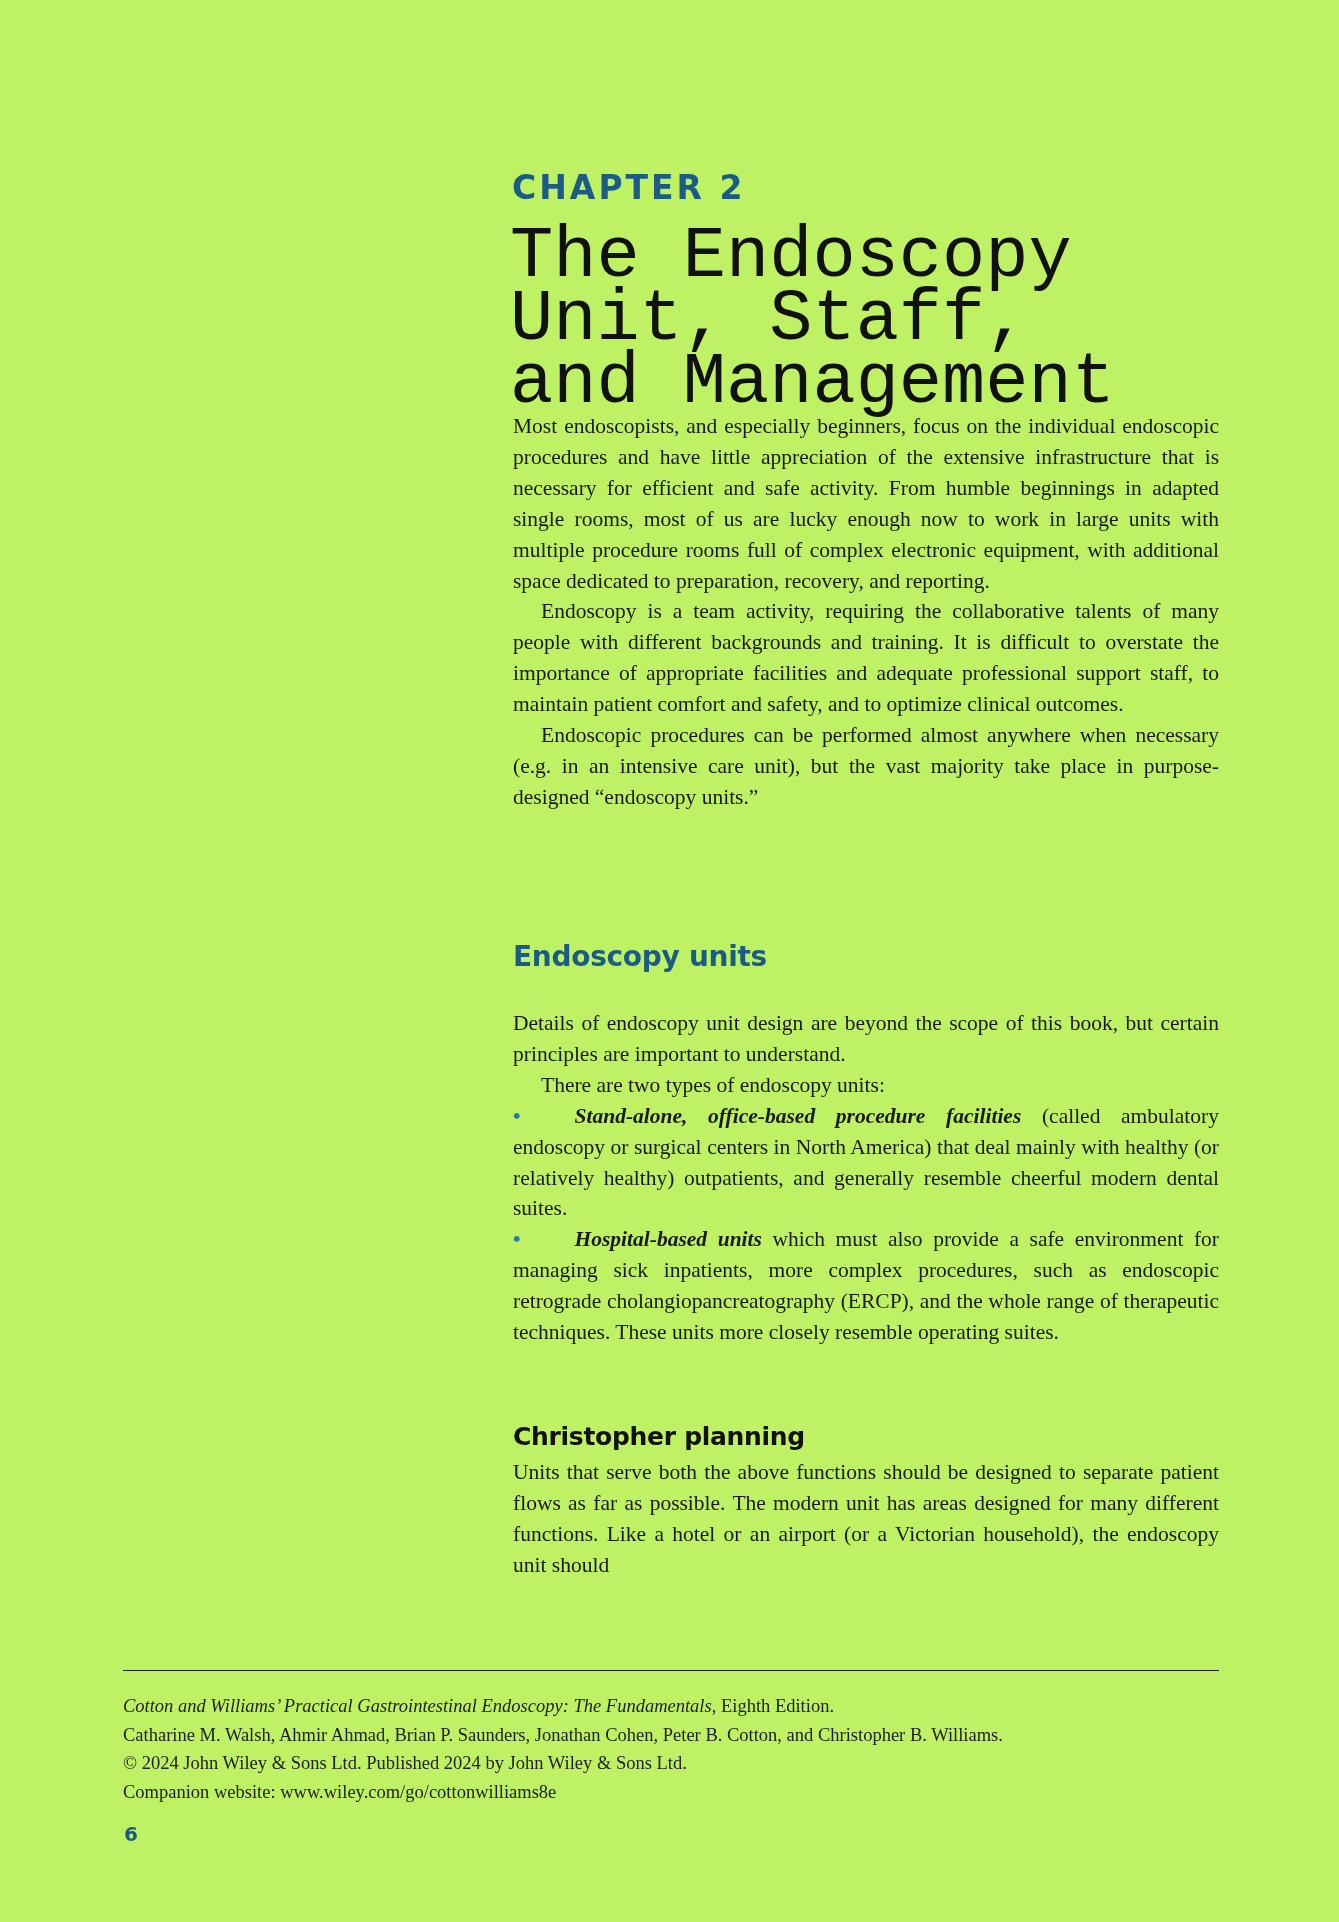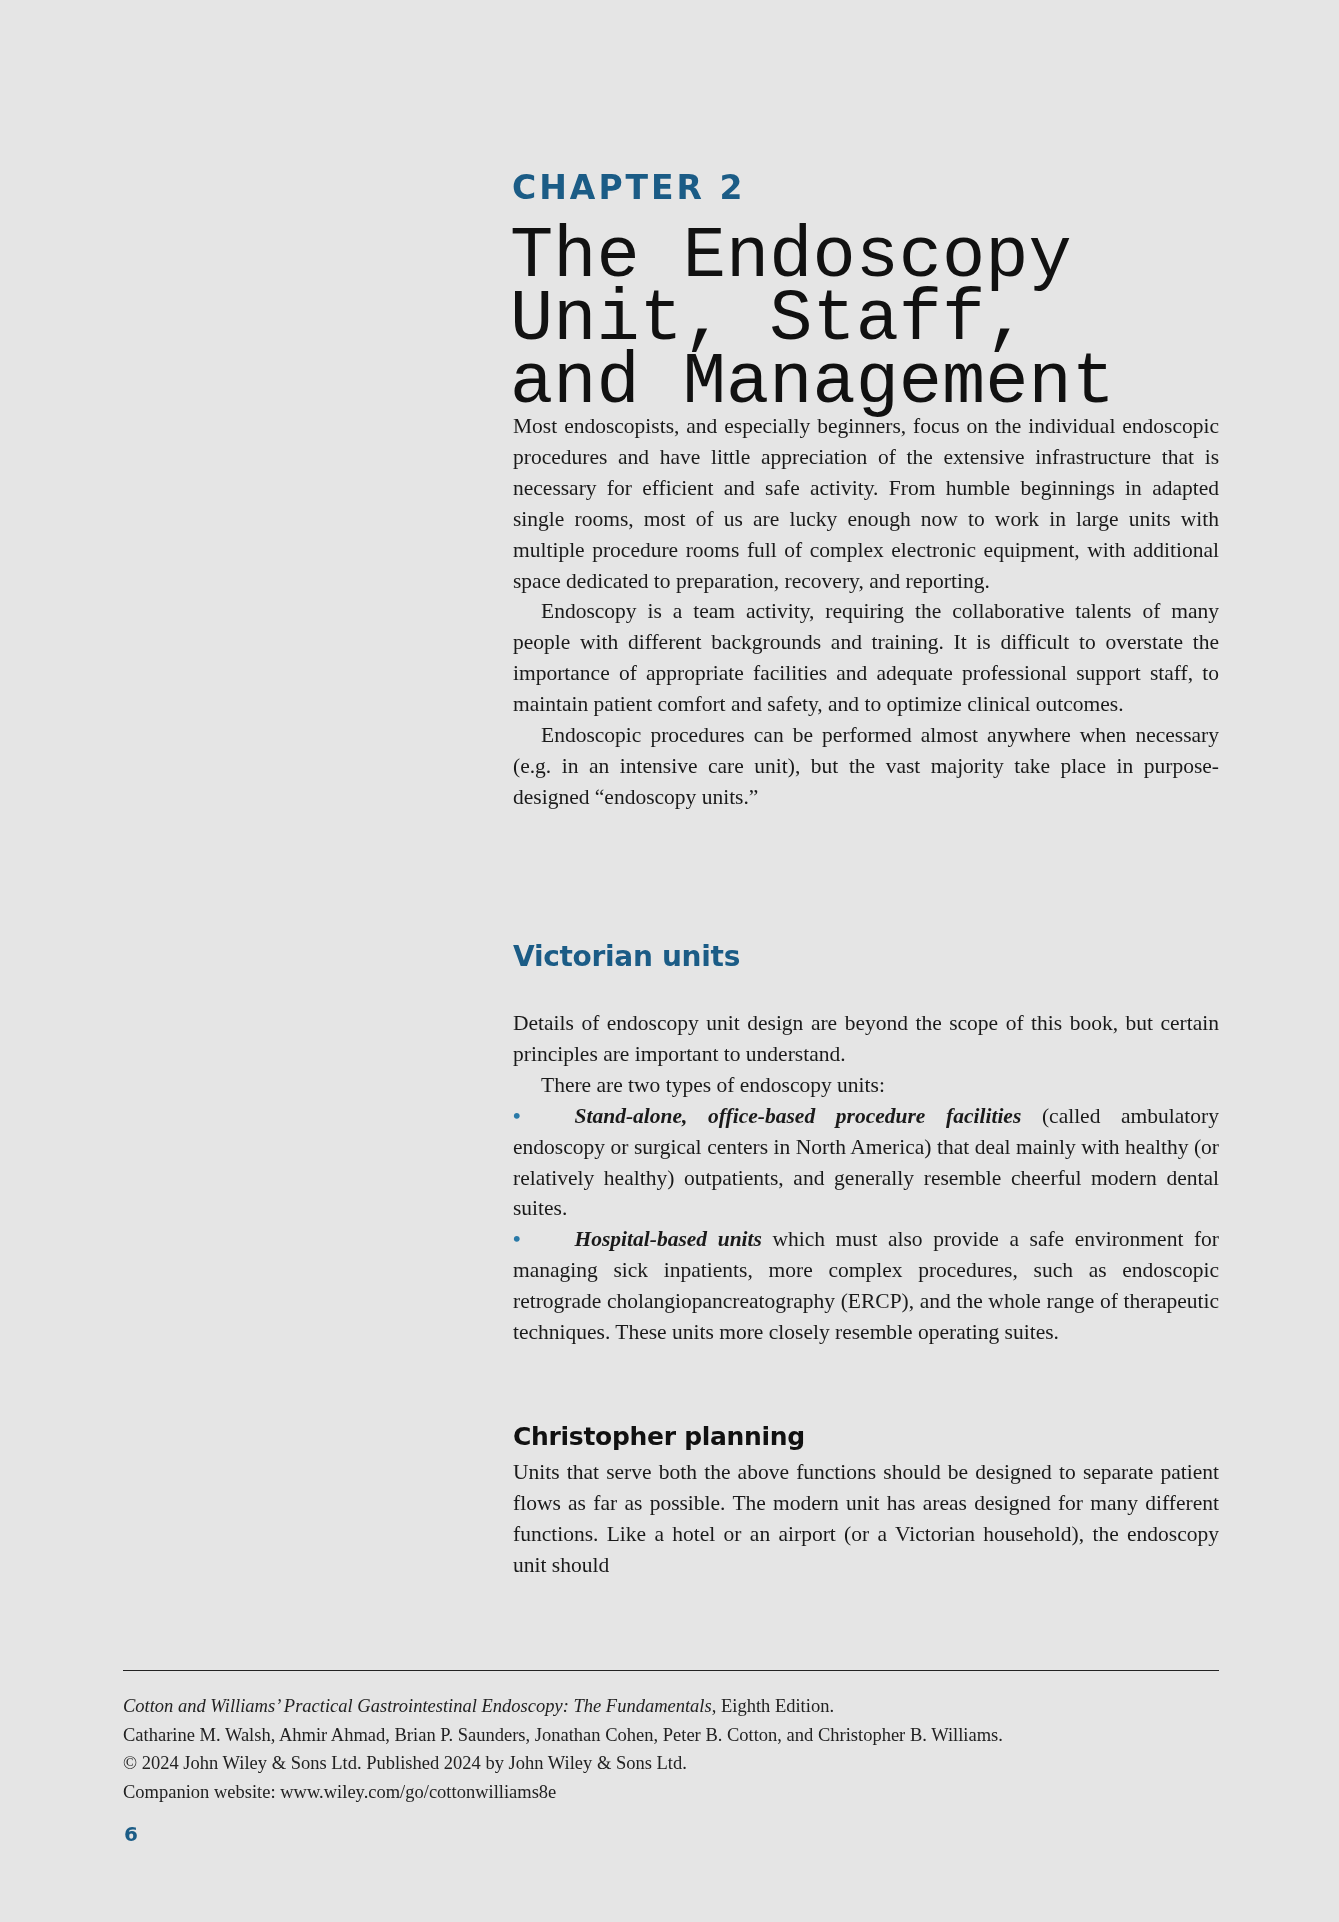--- a/index.html
+++ b/index.html
@@ -1,17 +1,17 @@
 <!DOCTYPE html>
 <html><head>
   <meta charset="utf-8">
   <style>
     html, body { margin: 0; padding: 0; background: #ffffff; }
     body { width: 1339px; height: 1922px; position: relative; overflow: hidden; color: #1a1a1a; }
-    .page { position: absolute; left: 0; top: 0; width: 1339px; height: 1922px; background: #e5e5e5; }
+    .page { position: absolute; left: 0; top: 0; width: 1339px; height: 1922px; background: #bef264; }
 
     .chapter-label {
       position: absolute; left: 512px; top: 168px;
       font-family: "DejaVu Sans", sans-serif; font-weight: bold;
       font-size: 33px; letter-spacing: 3px; color: #1b5c86;
       line-height: 40px;
     }
     .chapter-title {
       position: absolute; left: 510px; top: 226px; width: 760px;
       font-family: Liberation Mono, monospace; font-weight: normal;
@@ -80,21 +80,21 @@
     <span>The Endoscopy Unit, Staff,</span>
     <span>and Management</span>
   </h1>
 
   <div class="col intro">
     <p>Most endoscopists, and especially beginners, focus on the individual endoscopic procedures and have little appreciation of the extensive infrastructure that is necessary for efficient and safe activity. From humble beginnings in adapted single rooms, most of us are lucky enough now to work in large units with multiple procedure rooms full of complex electronic equipment, with additional space dedicated to preparation, recovery, and reporting.</p>
     <p class="indent">Endoscopy is a team activity, requiring the collaborative talents of many people with different backgrounds and training. It is difficult to overstate the importance of appropriate facilities and adequate professional support staff, to maintain patient comfort and safety, and to optimize clinical outcomes.</p>
     <p class="indent">Endoscopic procedures can be performed almost anywhere when necessary (e.g. in an intensive care unit), but the vast majority take place in purpose-designed “endoscopy units.”</p>
   </div>
 
-  <h2 class="section-heading">Victorian units</h2>
+  <h2 class="section-heading">Endoscopy units</h2>
 
   <div class="col section-body">
     <p>Details of endoscopy unit design are beyond the scope of this book, but certain principles are important to understand.</p>
     <p class="indent">There are two types of endoscopy units:</p>
     <p class="bullet">
       <span class="bullet-dot">•</span><span class="bullet-term">Stand-alone, office-based procedure facilities</span><span> (called ambulatory endoscopy or surgical centers in North America) that deal mainly with healthy (or relatively healthy) outpatients, and generally resemble cheerful modern dental suites.</span>
     </p>
     <p class="bullet">
       <span class="bullet-dot">•</span><span class="bullet-term">Hospital-based units</span><span> which must also provide a safe environment for managing sick inpatients, more complex procedures, such as endoscopic retrograde cholangiopancreatography (ERCP), and the whole range of therapeutic techniques. These units more closely resemble operating suites.</span>
     </p>

